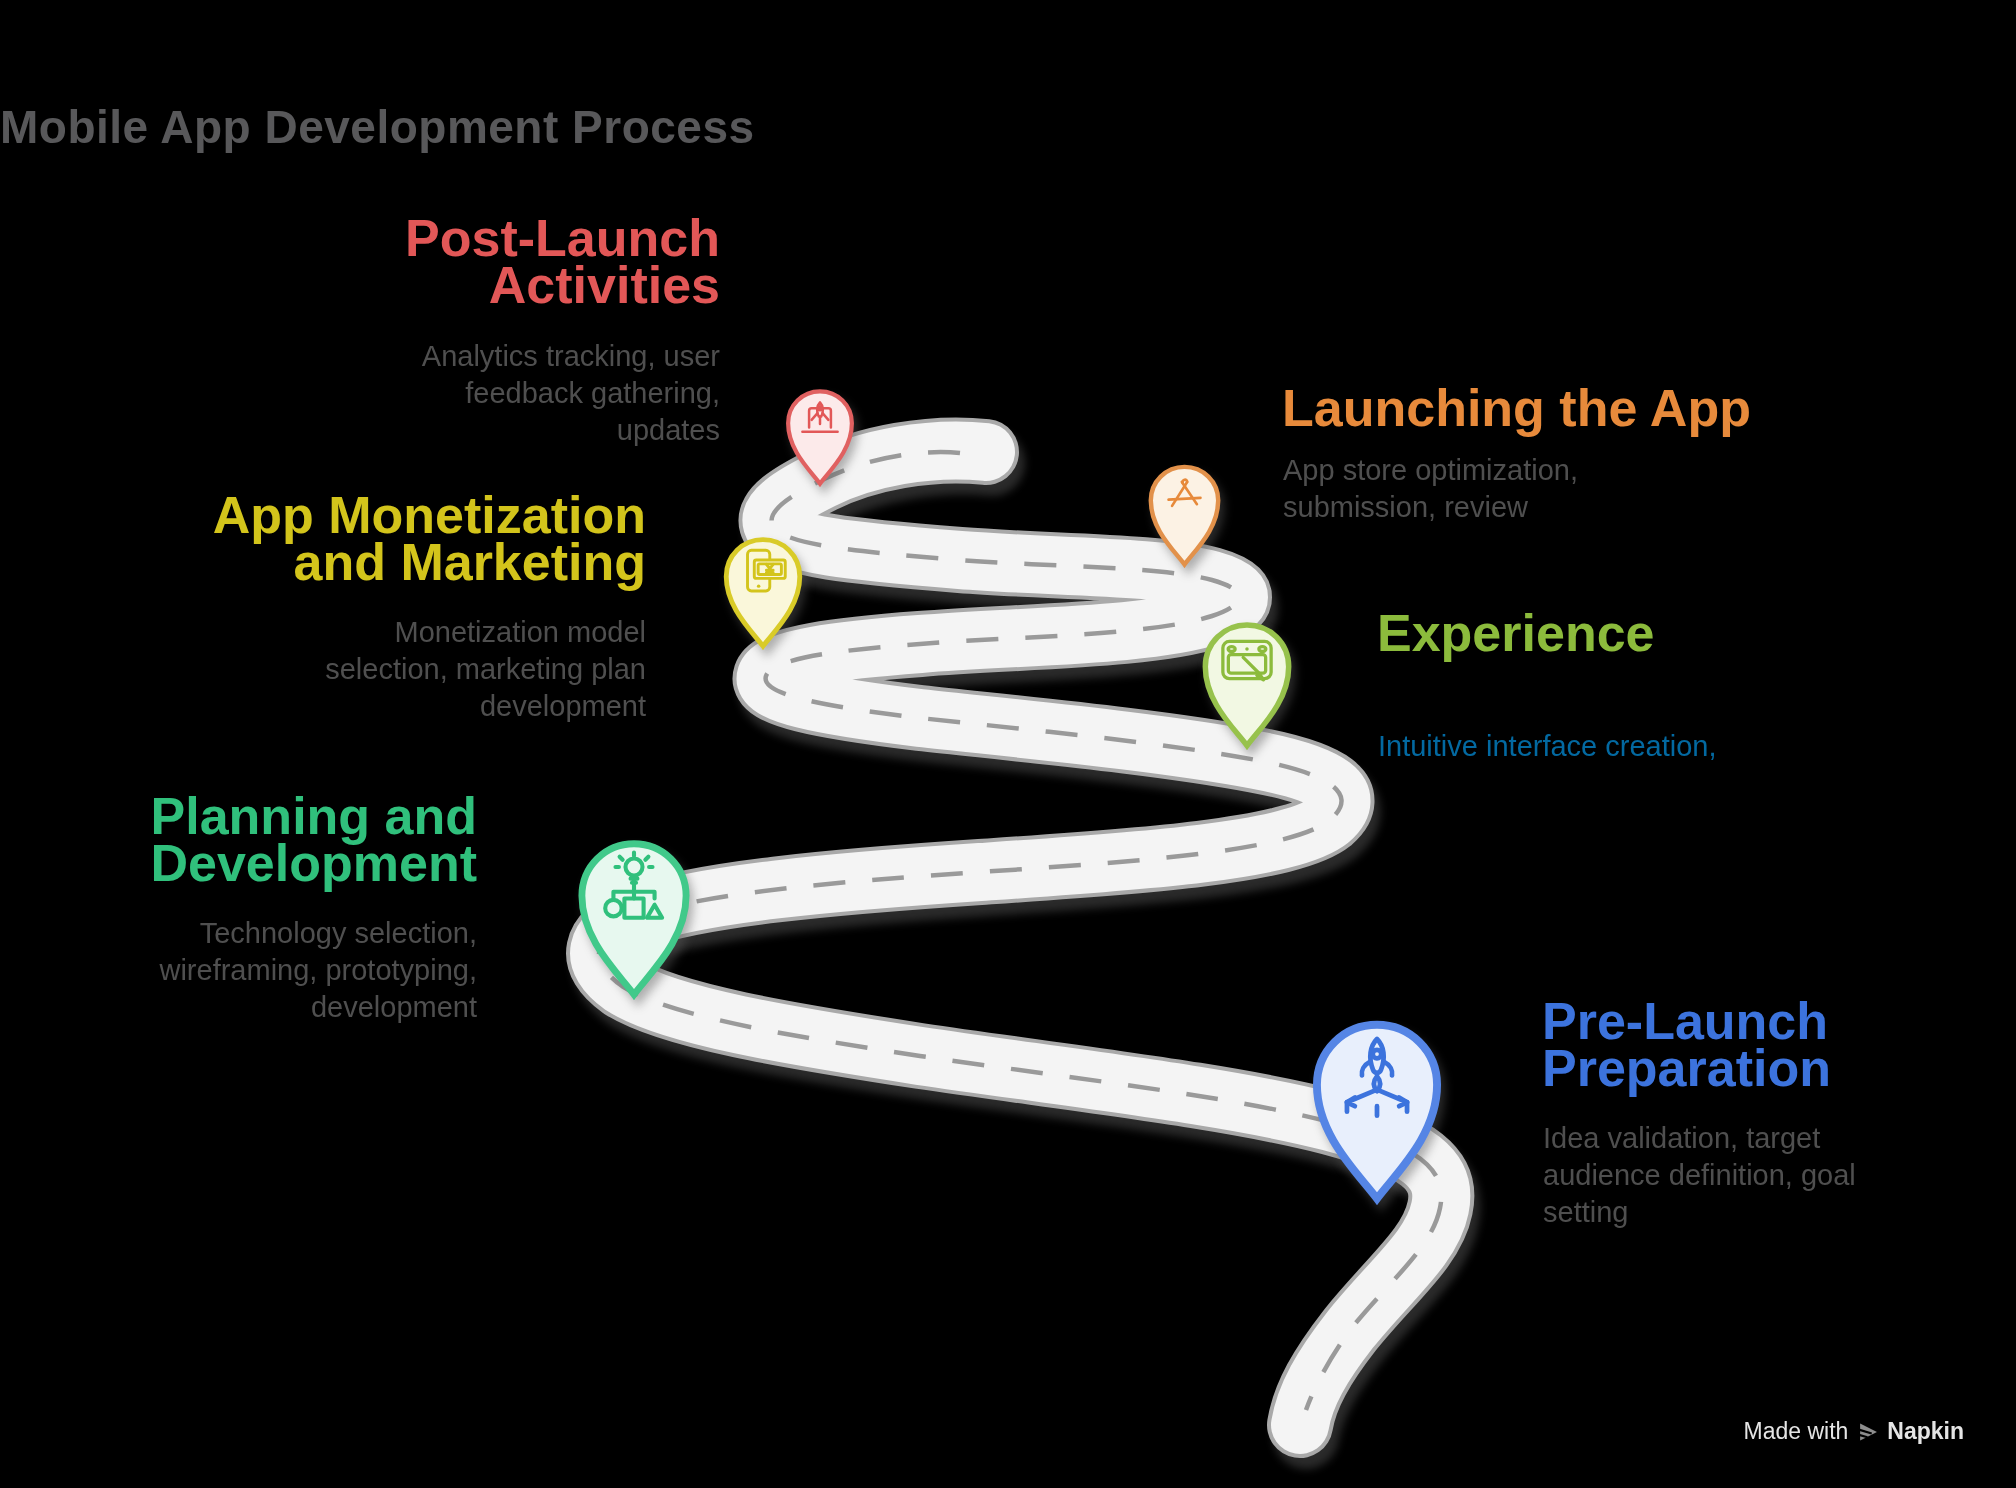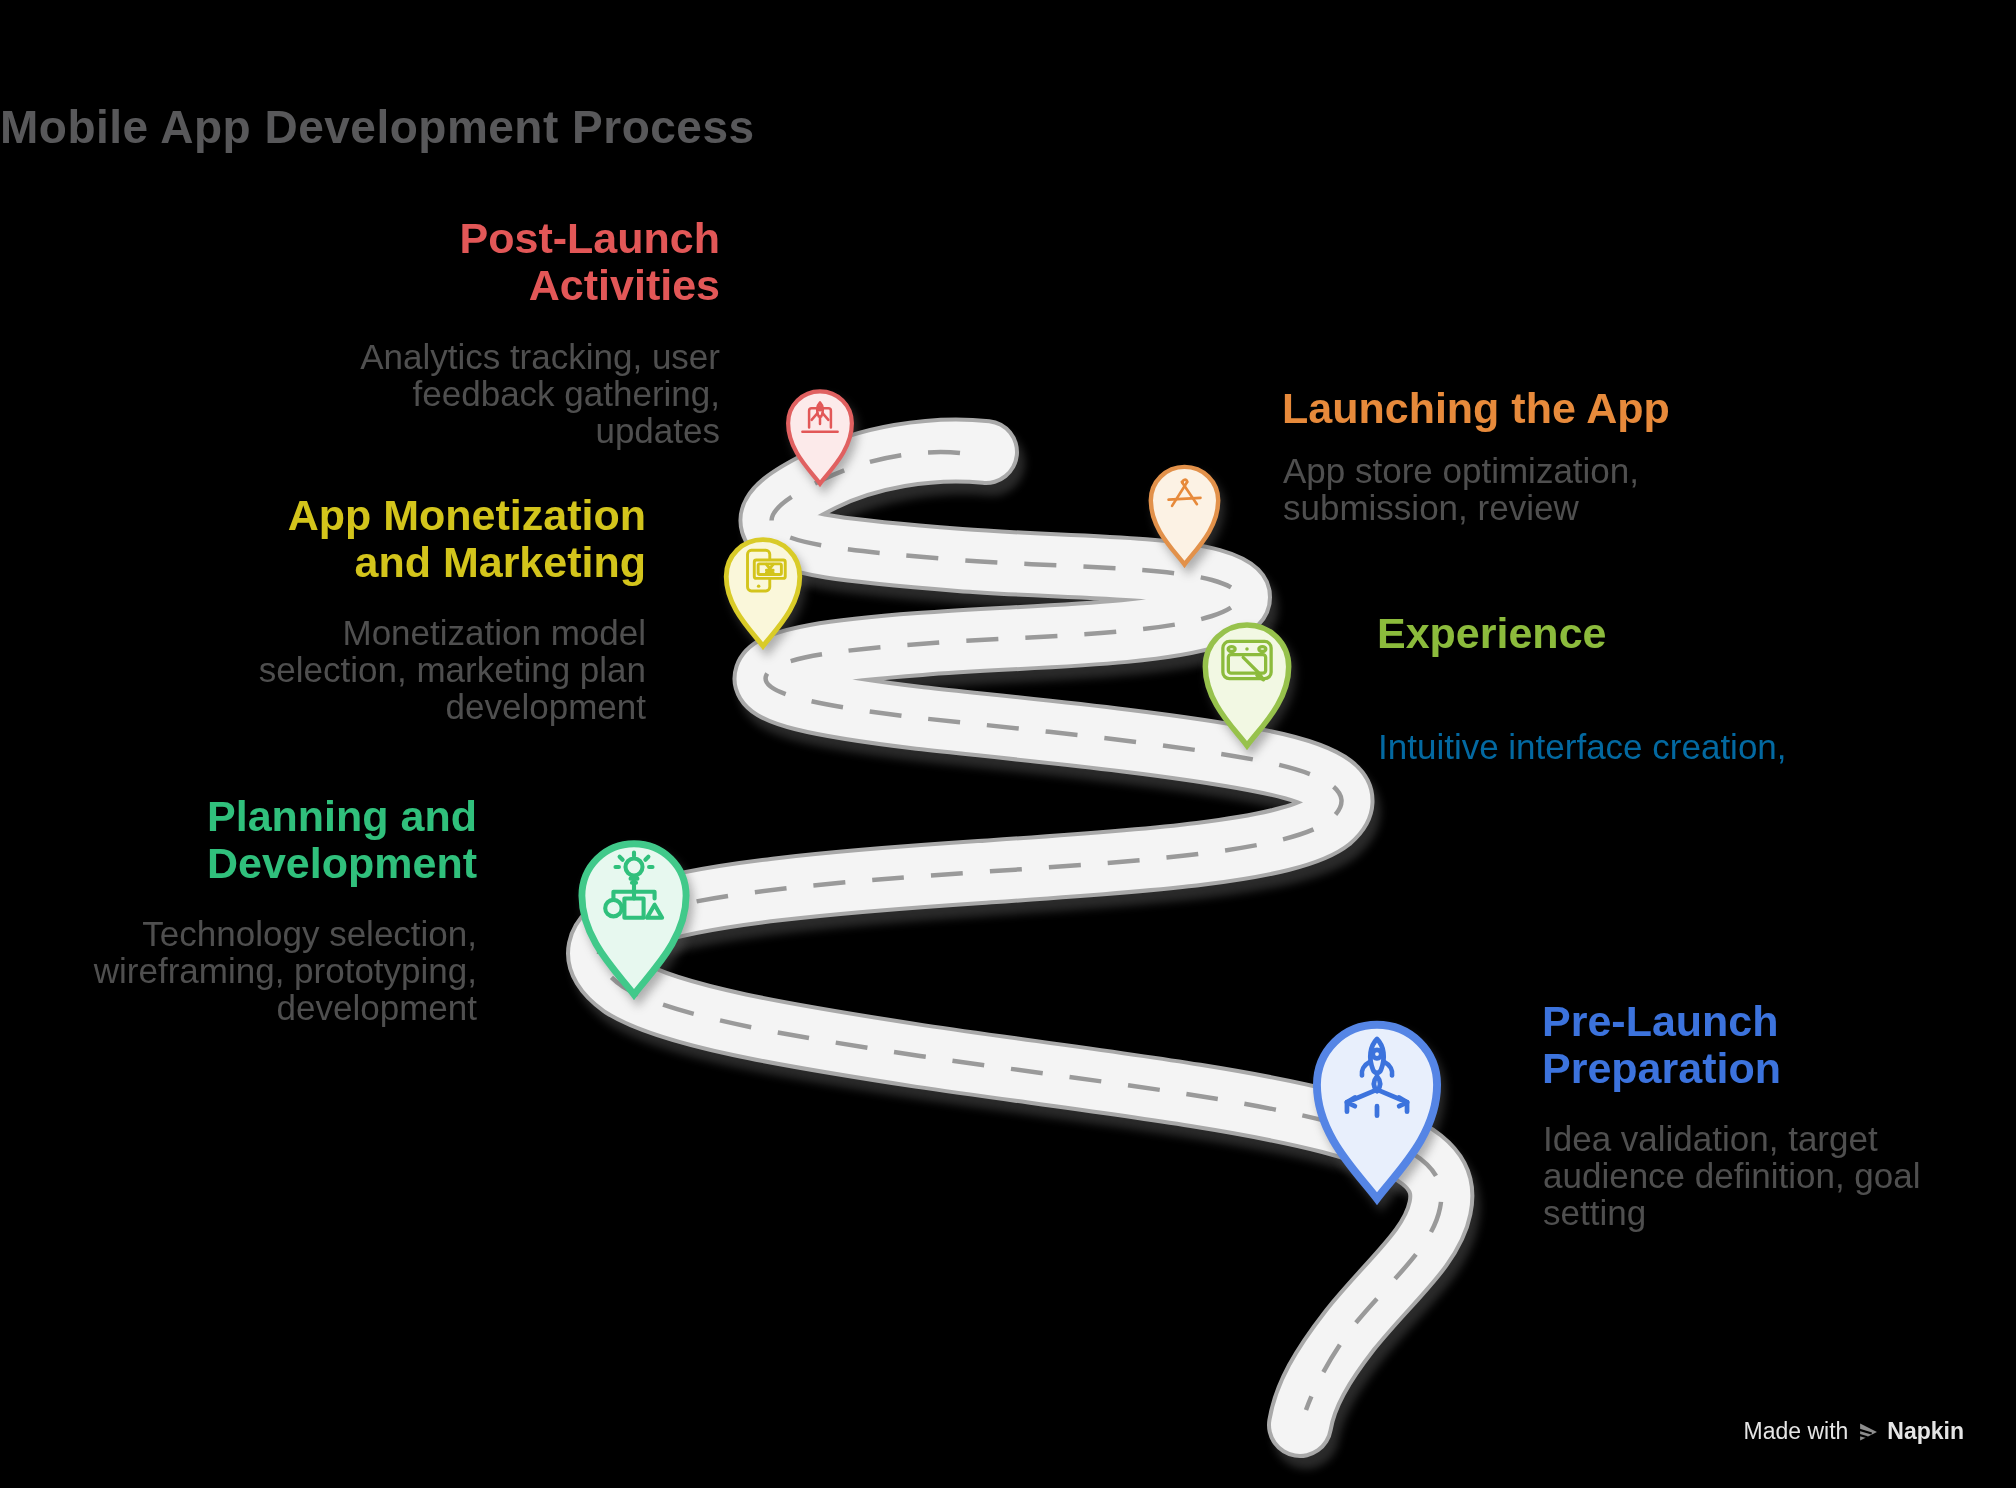--- a/index.html
+++ b/index.html
@@ -1,22 +1,22 @@
 <!DOCTYPE html>
 <html><head>
 <meta charset="utf-8">
 <style>
   html,body{margin:0;padding:0;background:#000;}
   body{width:2016px;height:1488px;position:relative;overflow:hidden;
        font-family:"Liberation Sans",sans-serif;}
   .abs{position:absolute;}
   #diagram-title{left:0;right:0;top:100px;
        font-size:46px;font-weight:700;letter-spacing:.5px;}
-  .stage-title{font-size:43px;font-weight:700;line-height:47px;white-space:nowrap;}
-  .stage-desc{font-size:35px;font-weight:400;line-height:37px;white-space:nowrap;}
+  .stage-title{font-size:52px;font-weight:700;line-height:47px;white-space:nowrap;}
+  .stage-desc{font-size:29px;font-weight:400;line-height:37px;white-space:nowrap;}
   .ta-r{text-align:right;}
   .ta-l{text-align:left;}
   .s0t{top:215px;right:1296px}.s0d{top:338px;right:1296px}
   .s1t{top:492px;right:1370px}.s1d{top:614px;right:1370px}
   .s2t{top:385px;left:1282px}.s2d{top:452px;left:1283px}
   .s3t{top:610px;left:1377px}.s3d{top:728px;left:1378px}
   .s4t{top:793px;right:1539px}.s4d{top:915px;right:1539px}
   .s5t{top:998px;left:1542px}.s5d{top:1120px;left:1543px}
   svg.road{left:0;top:0;}
   svg.pin{position:absolute;overflow:visible;

